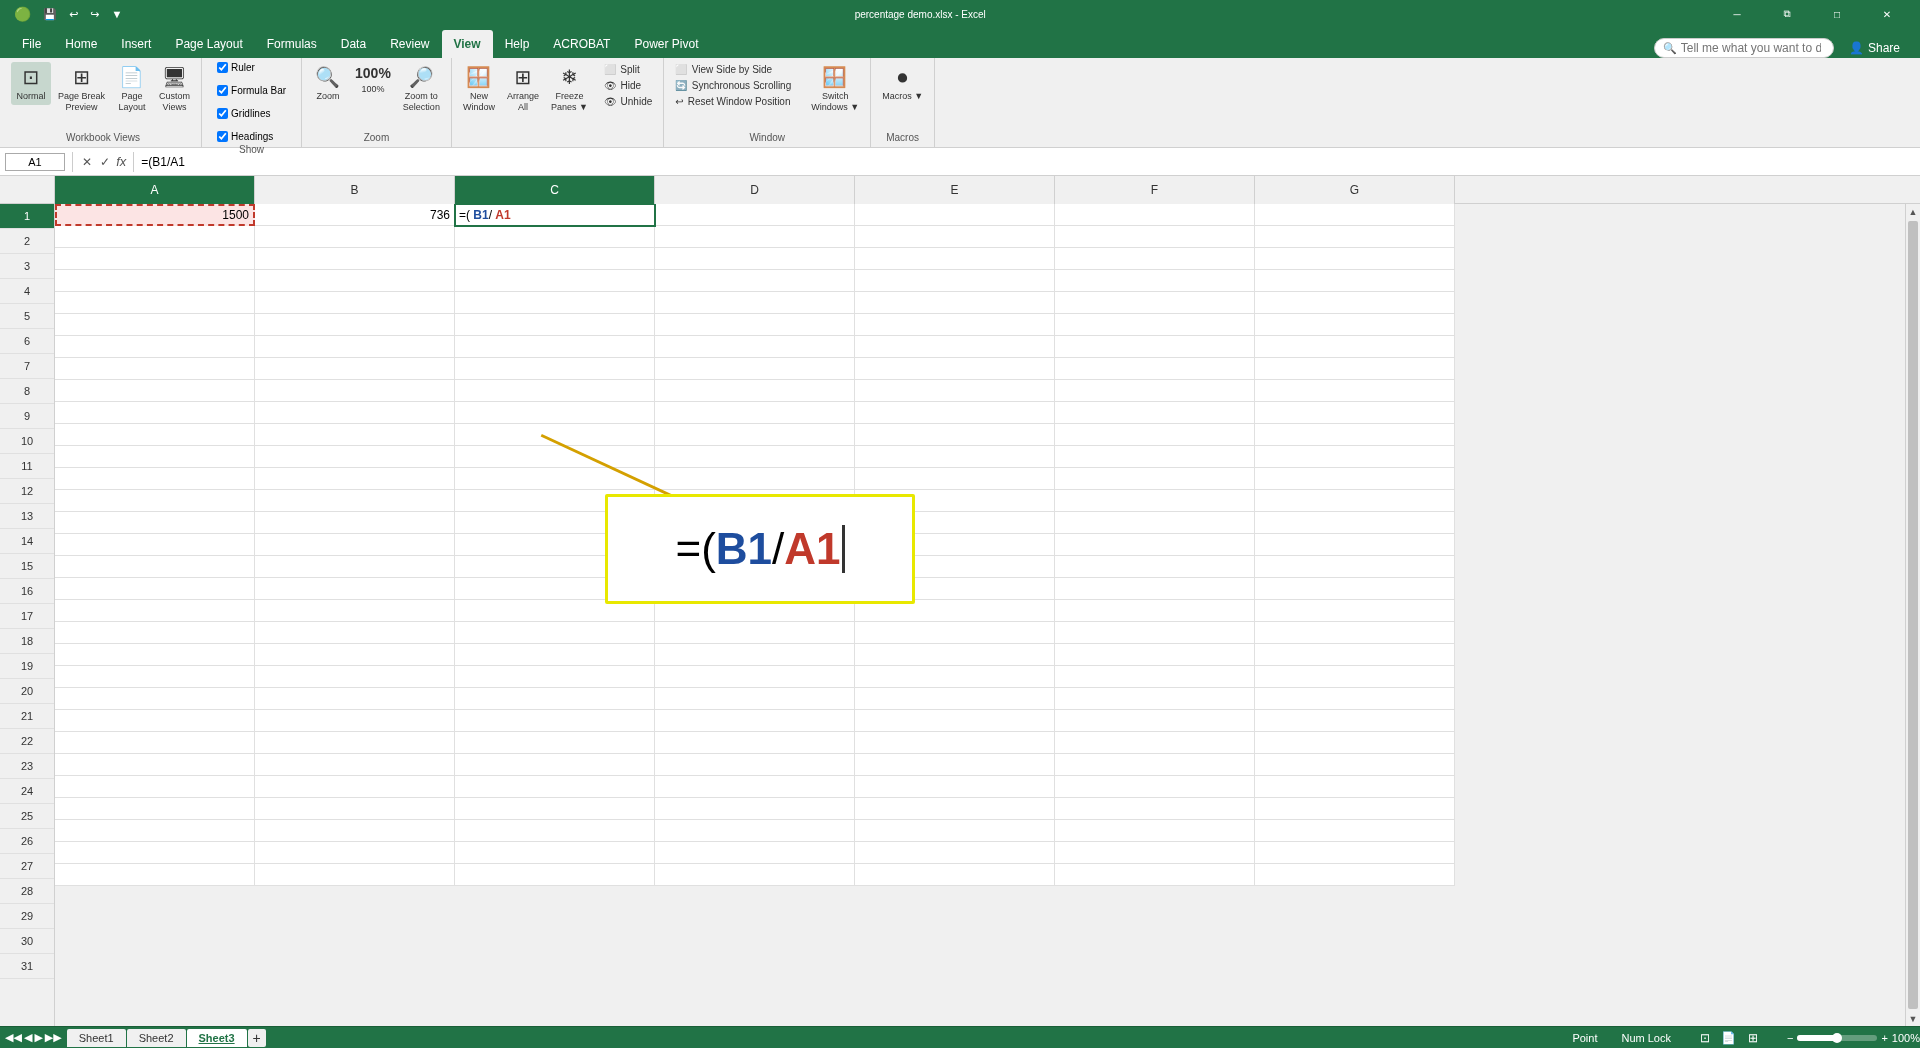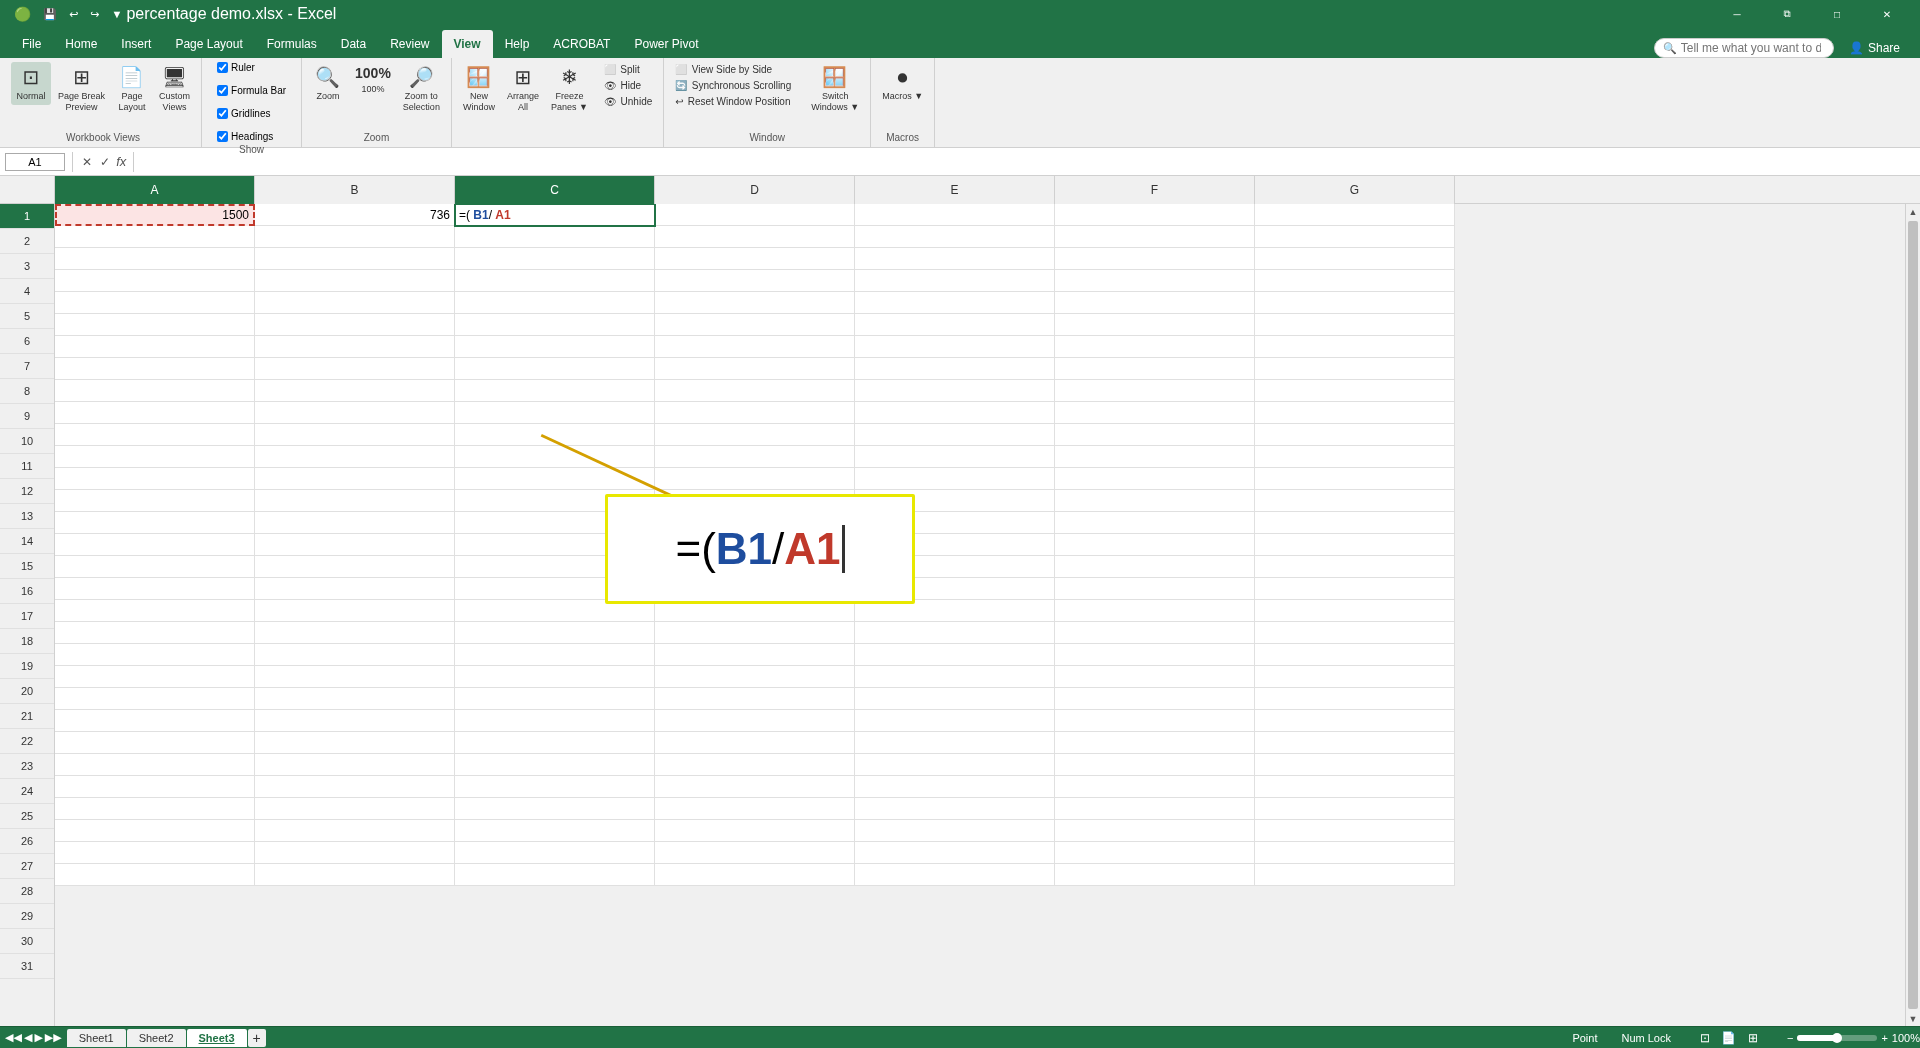--- a/index.html
+++ b/index.html
@@ -8,21 +8,21 @@
     
     #title-bar {
       background: #217346;
       height: 28px;
       display: flex;
       align-items: center;
       justify-content: space-between;
       padding: 0 10px;
       color: white;
     }
-    #title-bar .title { flex: 1; text-align: left; font-size: 16px; }
+    #title-bar .title { flex: 1; text-align: center; font-size: 10px; }
     #title-bar .win-controls { display: flex; gap: 4px; }
     #title-bar .win-btn { width: 46px; height: 28px; display: flex; align-items: center; justify-content: center; cursor: pointer; font-size: 10px; color: white; }
     .quick-access { display: flex; align-items: center; gap: 4px; }
     .quick-access span { font-size: 11px; cursor: pointer; color: white; padding: 2px 4px; }
 
     
     #ribbon-tabs {
       background: #217346;
       height: 30px;
       display: flex;
@@ -485,20 +485,21 @@
   </div>
 </div>
 
 <div id="formula-bar">
   <input type="text" id="cell-ref" value="A1" style="">
   <div class="formula-bar-sep"></div>
   <span class="formula-bar-icon">✕</span>
   <span class="formula-bar-icon">✓</span>
   <span id="fx-label">fx</span>
   <div class="formula-bar-sep"></div>
+  <input type="text" id="formula-input" value="=(B1/A1" style="">
 </div>
 
 <div class="main-area">
   <div id="spreadsheet">
 
     <div id="col-headers">
       <div class="corner-cell"></div>
       <div class="col-header col-a active">A</div>
       <div class="col-header col-b">B</div>
       <div class="col-header col-c active">C</div>

